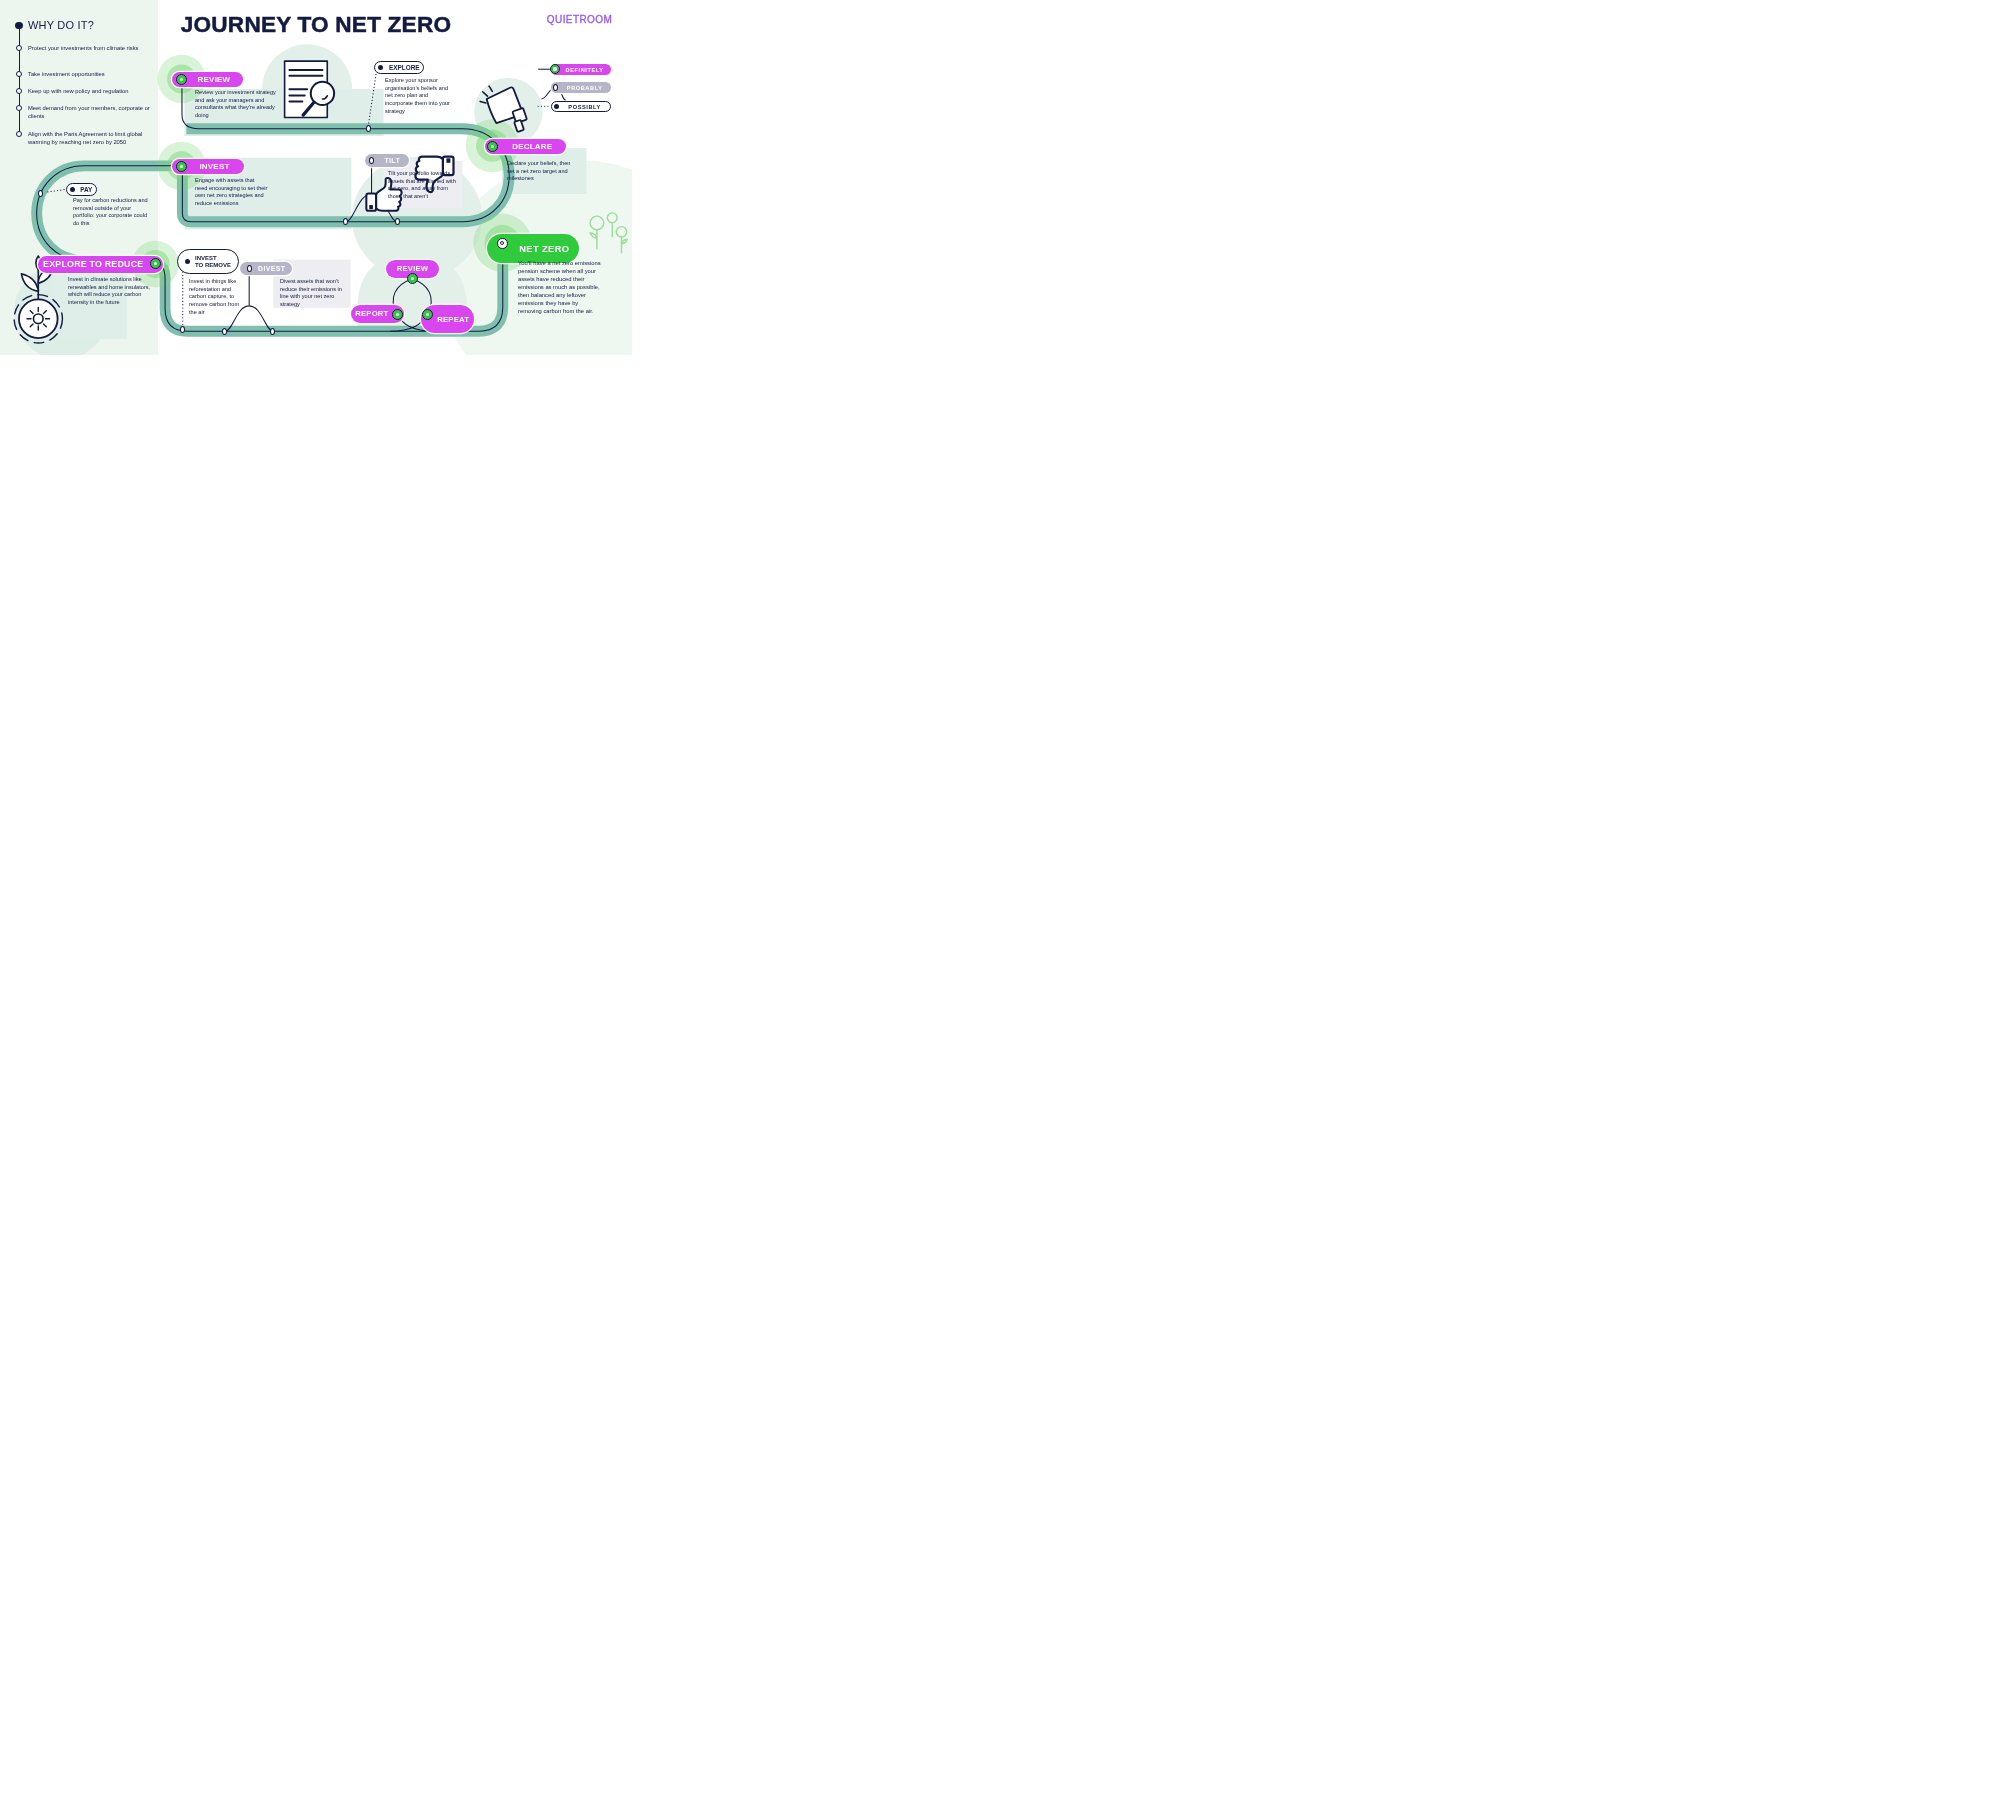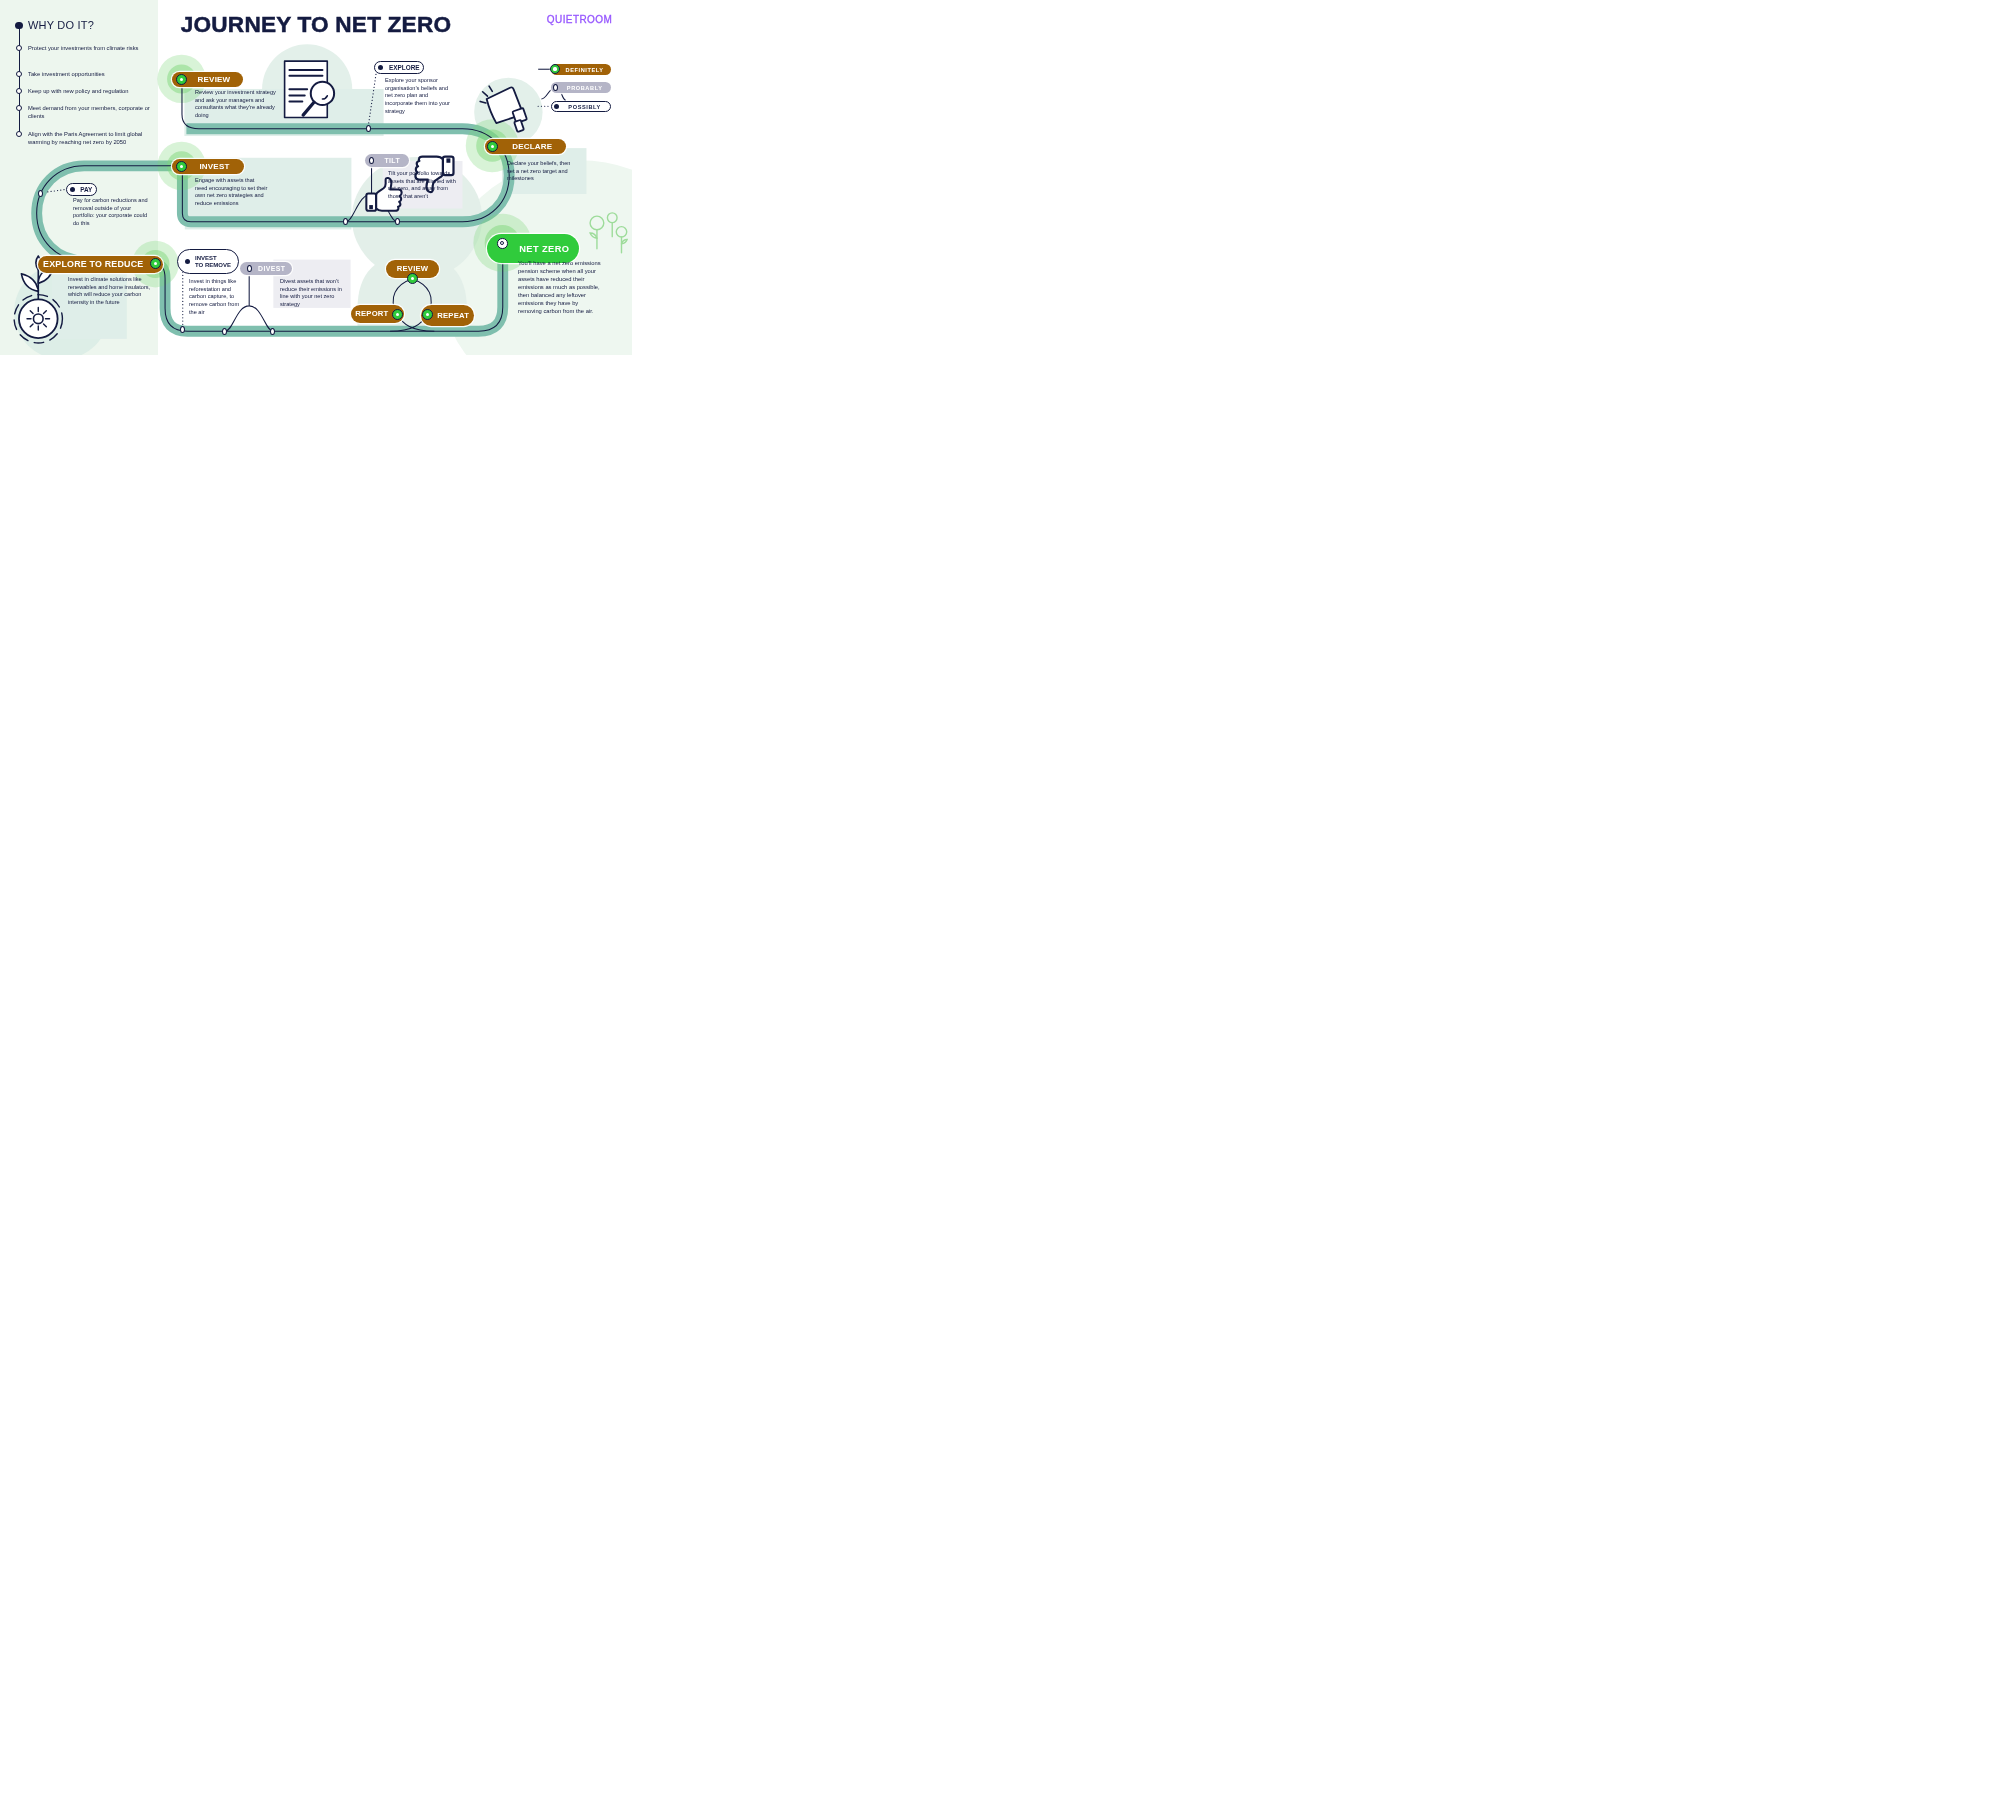--- a/index.html
+++ b/index.html
@@ -14,21 +14,21 @@
   .why-ring{position:absolute;left:15.7px;width:6.4px;height:6.4px;border:1.2px solid #141b41;border-radius:50%;background:#fff;box-sizing:border-box;}
   .why-item{position:absolute;left:28px;width:122px;font-size:5.8px;line-height:1.42;}
   
   .title{position:absolute;left:157px;top:12px;width:318px;text-align:center;font-size:22.6px;font-weight:bold;
          letter-spacing:0.2px;-webkit-text-stroke:0.5px #141b41;}
   .logo{position:absolute;left:543px;top:13.7px;width:73px;text-align:center;font-size:10px;font-weight:normal;
         letter-spacing:0.4px;color:#9656ff;-webkit-text-stroke:0.3px #9656ff;}
   
   .pill{position:absolute;display:flex;align-items:center;justify-content:center;border-radius:403px;
         font-weight:bold;box-sizing:border-box;box-shadow:0 0 0 1.2px rgba(255,255,255,.92);}
-  .pill-navy{background:#a16207;color:#fff;align-items:center;}
+  .pill-navy{background:#d946ef;color:#fff;align-items:center;}
   .pill-gray{background:#b5b5c7;color:#fff;}
   .pill-green{background:#30cb3c;color:#fff;}
   .pill-outline{background:#fff;color:#141b41;border:1px solid #141b41;box-shadow:none;}
   .dot{position:absolute;width:5.2px;height:5.2px;border-radius:50%;background:#141b41;}
   
   .node-green{position:absolute;width:11px;height:11px;border-radius:50%;background:#30cb3c;
               border:1.8px solid #141b41;box-sizing:border-box;}
   .node-green::after{content:"";position:absolute;left:50%;top:50%;width:3.2px;height:3.2px;margin:-1.6px 0 0 -1.6px;
               border-radius:50%;background:#fff;}
   .node-ring{position:absolute;width:10.5px;height:10.5px;border-radius:50%;background:#fff;
@@ -237,21 +237,21 @@
   <span class="node-white" style="left:270px;top:328px;"></span>
 
   <div class="pill pill-navy" style="left:386px;top:260px;width:53px;height:17.7px;font-size:7.7px;letter-spacing:0.2px;">
       <span>REVIEW</span>
     </div>
   <span class="node-green" style="left:407px;top:273px;"></span>
   <div class="pill pill-navy" style="left:351px;top:305px;width:53px;height:17.7px;font-size:7.7px;letter-spacing:0.2px;padding-right:11.3px;">
       <span>REPORT</span>
     </div>
   <span class="node-green" style="left:392px;top:309px;"></span>
-  <div class="pill pill-navy" style="left:421px;top:305px;width:53px;height:21px;font-size:7.7px;letter-spacing:0.2px;padding-left:11.3px;">
+  <div class="pill pill-navy" style="left:421px;top:305px;width:53px;height:28px;font-size:7.7px;letter-spacing:0.2px;padding-left:11.3px;">
       <span>REPEAT</span>
     </div>
   <span class="node-green" style="left:422px;top:309px;"></span>
 
   <div class="pill pill-green" style="left:487px;top:234px;width:92px;height:29px;font-size:9.3px;letter-spacing:0.4px;padding-left:22.6px;">
       <span>NET ZERO</span>
     </div>
   <span class="node-ring" style="left:497px;top:238px;"></span>
   <div class="desc" style="left:518px;top:260px;width:83px;font-size:5.8px;">You’ll have a net zero emissions pension scheme when all your assets have reduced their emissions as much as possible, then balanced any leftover emissions they have by removing carbon from the air.</div>
 

